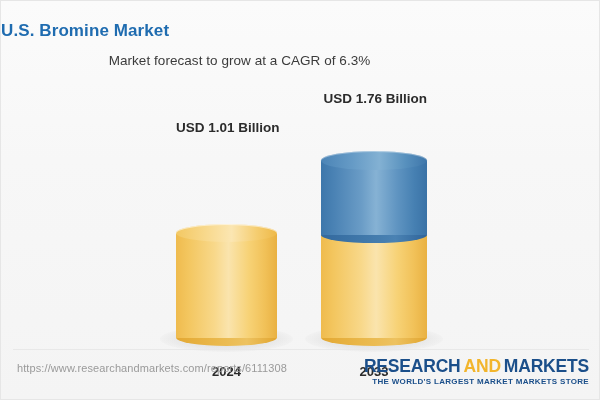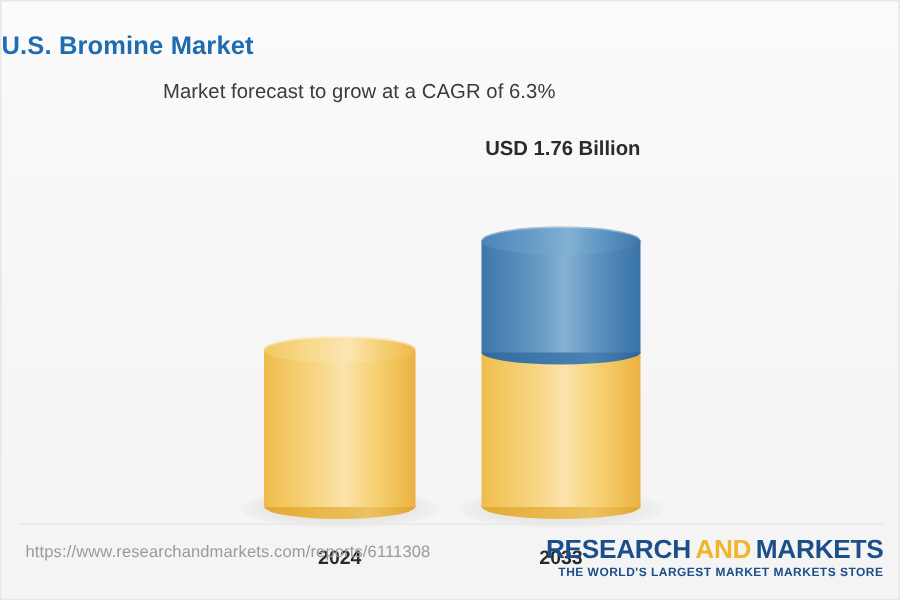--- a/index.html
+++ b/index.html
@@ -185,20 +185,21 @@
 
 <div class="card">
 
   <div class="chart-title">U.S. Bromine Market</div>
   <div class="chart-subtitle">Market forecast to grow at a CAGR of 6.3%</div>
 
   <div class="plot">
 
     <div class="bar-group" style="left:175px; width:101px; height:200px;">
 
+      <div class="value-label" style="top:-26px;">USD 1.01 Billion</div>
 
       <div class="bar-shadow" style="left:-16px; width:133px; height:26px; bottom:-6px;"></div>
 
       <div class="cyl" style="left:0; width:101px; bottom:0; height:122px;">
         <div class="cyl-bottom gold-bottom" style="bottom:0; height:17px;"></div>
         <div class="cyl-body gold-body" style="bottom:8px; height:104px;"></div>
         <div class="cyl-top gold-top" style="top:0; height:18px; box-shadow: inset 0 1px 0 rgba(255,255,255,0.55);"></div>
       </div>
 
       <div class="cat-label" style="bottom:-33px;">2024</div>

